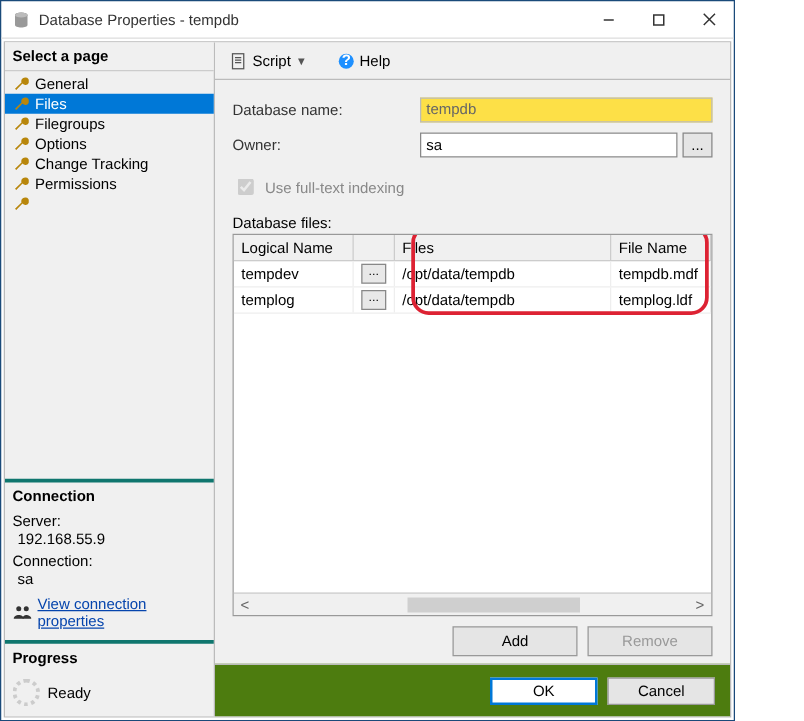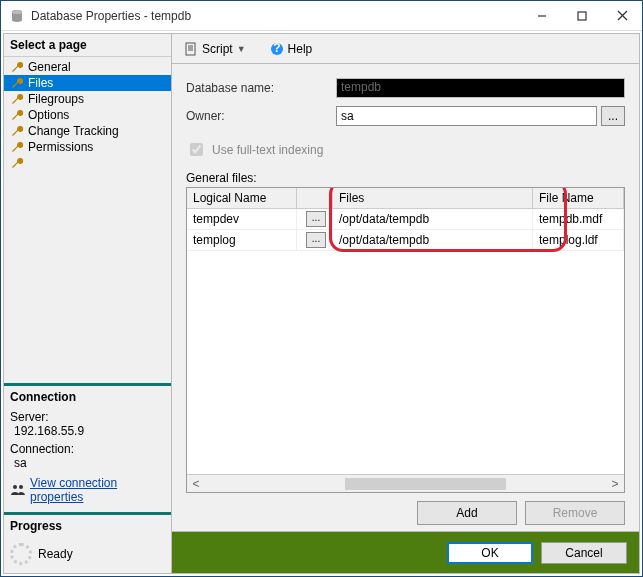--- a/index.html
+++ b/index.html
@@ -1,17 +1,17 @@
 <!DOCTYPE html>
 <html><head>
 <meta charset="utf-8">
 <style>
   * { box-sizing: border-box; font-family: "Segoe UI", Tahoma, sans-serif; font-size: 12px; }
   body { margin: 0; background: #fff; }
-  .window { width: 643px; height: 577px; border: 1px solid #1a4a7a; background: #fff; position: relative; display: flex; flex-direction: column; }
+  .window { width: 588px; height: 577px; border: 1px solid #1a4a7a; background: #fff; position: relative; display: flex; flex-direction: column; }
   .titlebar { height: 30px; display: flex; align-items: center; padding: 0 0 0 8px; border-bottom: 1px solid #ddd; }
   .titlebar .icon { width: 16px; height: 16px; margin-right: 6px; display:flex; align-items:center; justify-content:center;}
   .titlebar .title { flex: 1; color: #333; }
   .winbtn { width: 40px; height: 28px; display: flex; align-items: center; justify-content: center; color: #333; }
   .body { display: flex; flex: 1; min-height: 0; border:1px solid #bbb; margin:2px; }
   .leftcol { width: 168px; background: #f0f0f0; border-right: 1px solid #bbb; display: flex; flex-direction: column; }
   .panel-header { font-weight: bold; padding: 4px 6px; background: #f0f0f0; border-bottom: 1px solid #ccc; }
   .page-list { padding: 2px 0; flex: 0 0 auto; }
   .page-item { display: flex; align-items: center; padding: 1px 6px; cursor: default; }
   .page-item.selected { background: #0078d7; color: #fff; }
@@ -26,21 +26,21 @@
   .link-row a { color: #0645ad; text-decoration: underline; cursor: pointer; }
   .progress-row { display: flex; align-items: center; gap: 6px; padding-top:4px;}
   .ring { width: 22px; height: 22px; border: 3px dotted #ccc; border-radius: 50%; }
   .rightcol { flex: 1; background: #f0f0f0; display: flex; flex-direction: column; min-width:0;}
   .toolbar { height: 30px; border-bottom: 1px solid #bbb; display: flex; align-items: center; padding: 0 8px; gap: 16px; }
   .toolbtn { display: flex; align-items: center; gap: 4px; padding: 2px 4px; }
   .toolbtn .arrow { font-size: 9px; color: #555; }
   .content { padding: 14px 14px 6px 14px; flex: 1; display: flex; flex-direction: column; min-height:0;}
   .form-row { display: flex; align-items: center; margin-bottom: 8px; }
   .form-row label { width: 150px; color: #333; }
-  .ro-field { flex: 1; height: 20px; border: 1px solid #bbb; background: #000000; padding: 1px 4px; color: #666; }
+  .ro-field { flex: 1; height: 20px; border: 1px solid #bbb; background: #fde047; padding: 1px 4px; color: #666; }
   .text-field { flex: 1; height: 20px; border: 1px solid #888; background: #fff; padding: 1px 4px; }
   .browse-btn { width: 24px; height: 20px; margin-left: 4px; border: 1px solid #888; background: #e5e5e5; text-align: center; line-height: 18px; }
   .chk-row { display: flex; align-items: center; gap: 6px; color: #888; margin: 6px 0 12px 0; }
   .chk-row input { accent-color: #888; }
   .grid-label { margin-bottom: 2px; }
   .grid-wrap { border: 1px solid #999; background: #fff; flex: 1; min-height: 200px; overflow: hidden; position: relative; }
   .grid-head { display: flex; background: #f0f0f0; border-bottom: 1px solid #ccc; }
   .gh { border-right: 1px solid #ccc; padding: 2px 6px; position: relative; height:20px; display:flex; align-items:center;}
   .gr { display: flex; border-bottom: 1px solid #eee; }
   .gc { border-right: 1px solid #eee; padding: 2px 6px; height:20px; display:flex; align-items:center; white-space:nowrap; overflow:hidden;}
@@ -218,21 +218,21 @@
         <div class="form-row">
           <label>Owner:</label>
           <input class="text-field" value="sa" style="">
           <div class="browse-btn">...</div>
         </div>
         <div class="chk-row">
           <input type="checkbox" checked="" disabled="" style="">
           <span>Use full-text indexing</span>
         </div>
 
-        <div class="grid-label">General files:</div>
+        <div class="grid-label">Database files:</div>
         <div class="grid-wrap" style="position:relative;">
           <div class="grid-head">
             <div class="gh col-logical">Logical Name</div>
             <div class="gh col-mid"></div>
             <div class="gh col-path">Files</div>
             <div class="gh col-fname">File Name</div>
           </div>
           <div id="grid-body">
               <div class="gr">
                 <div class="gc col-logical">tempdev</div>

